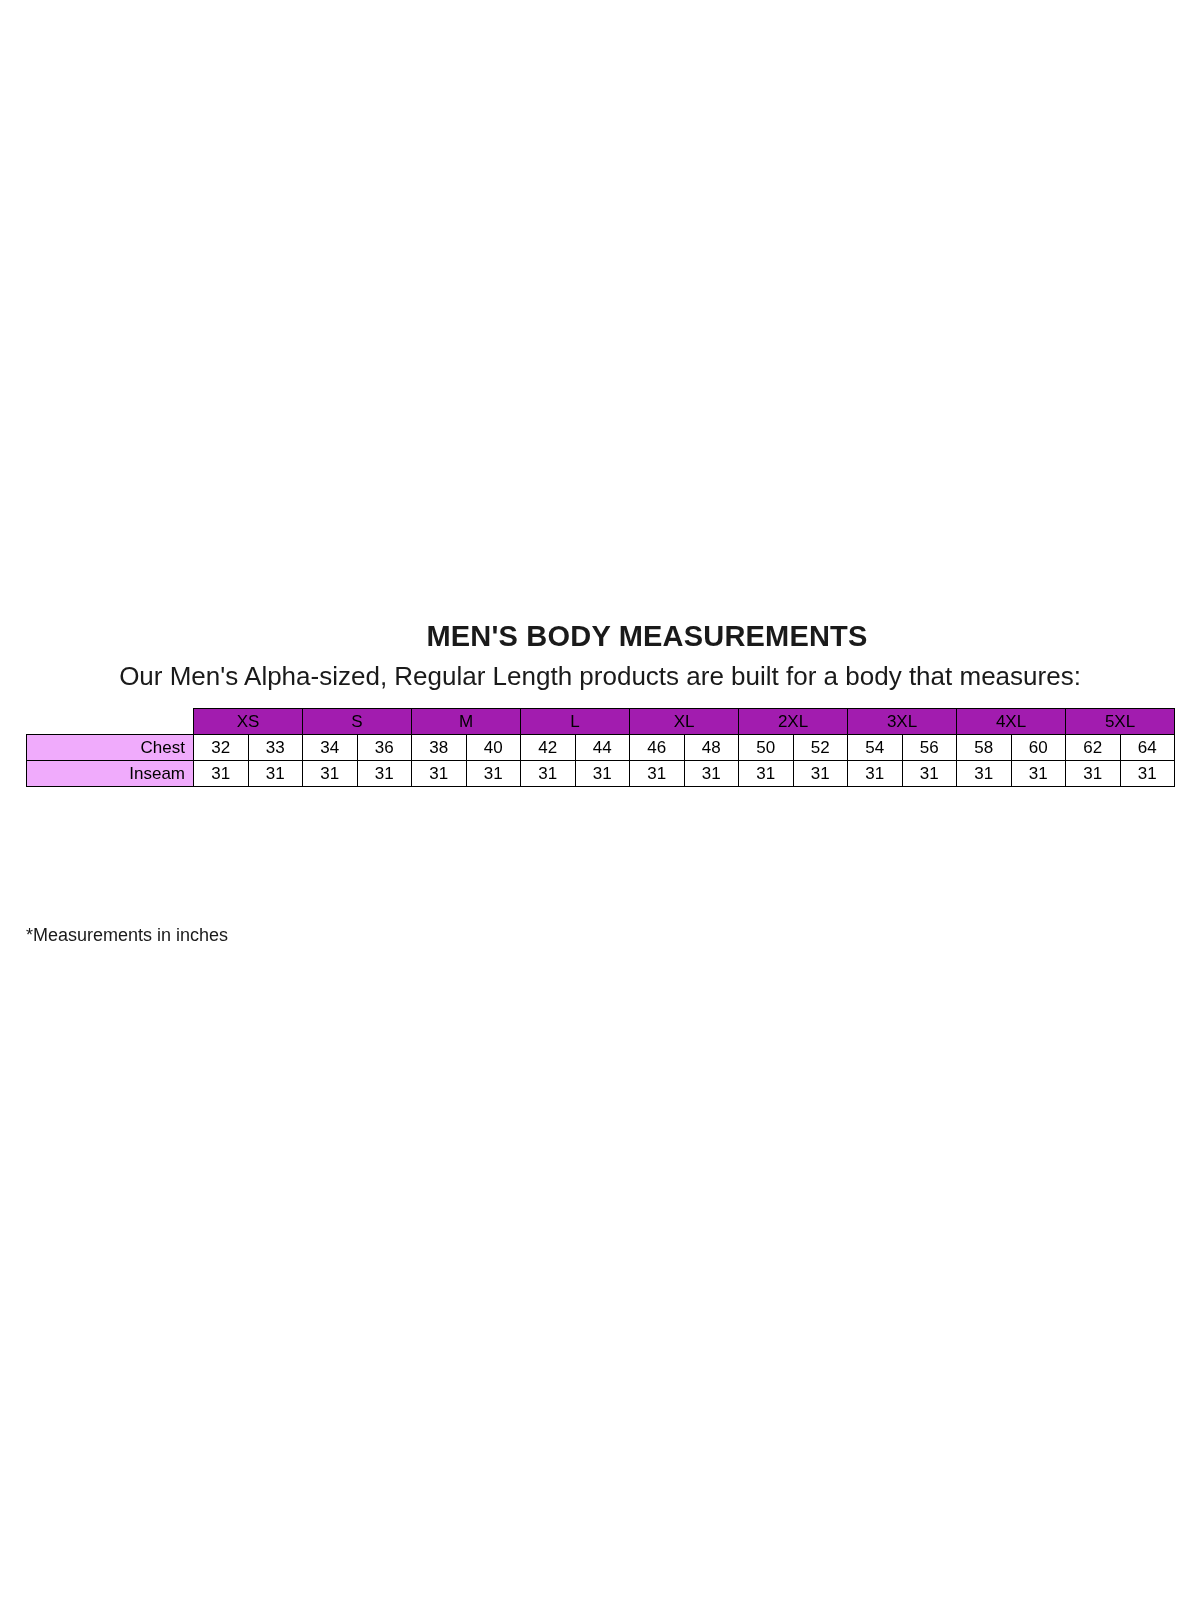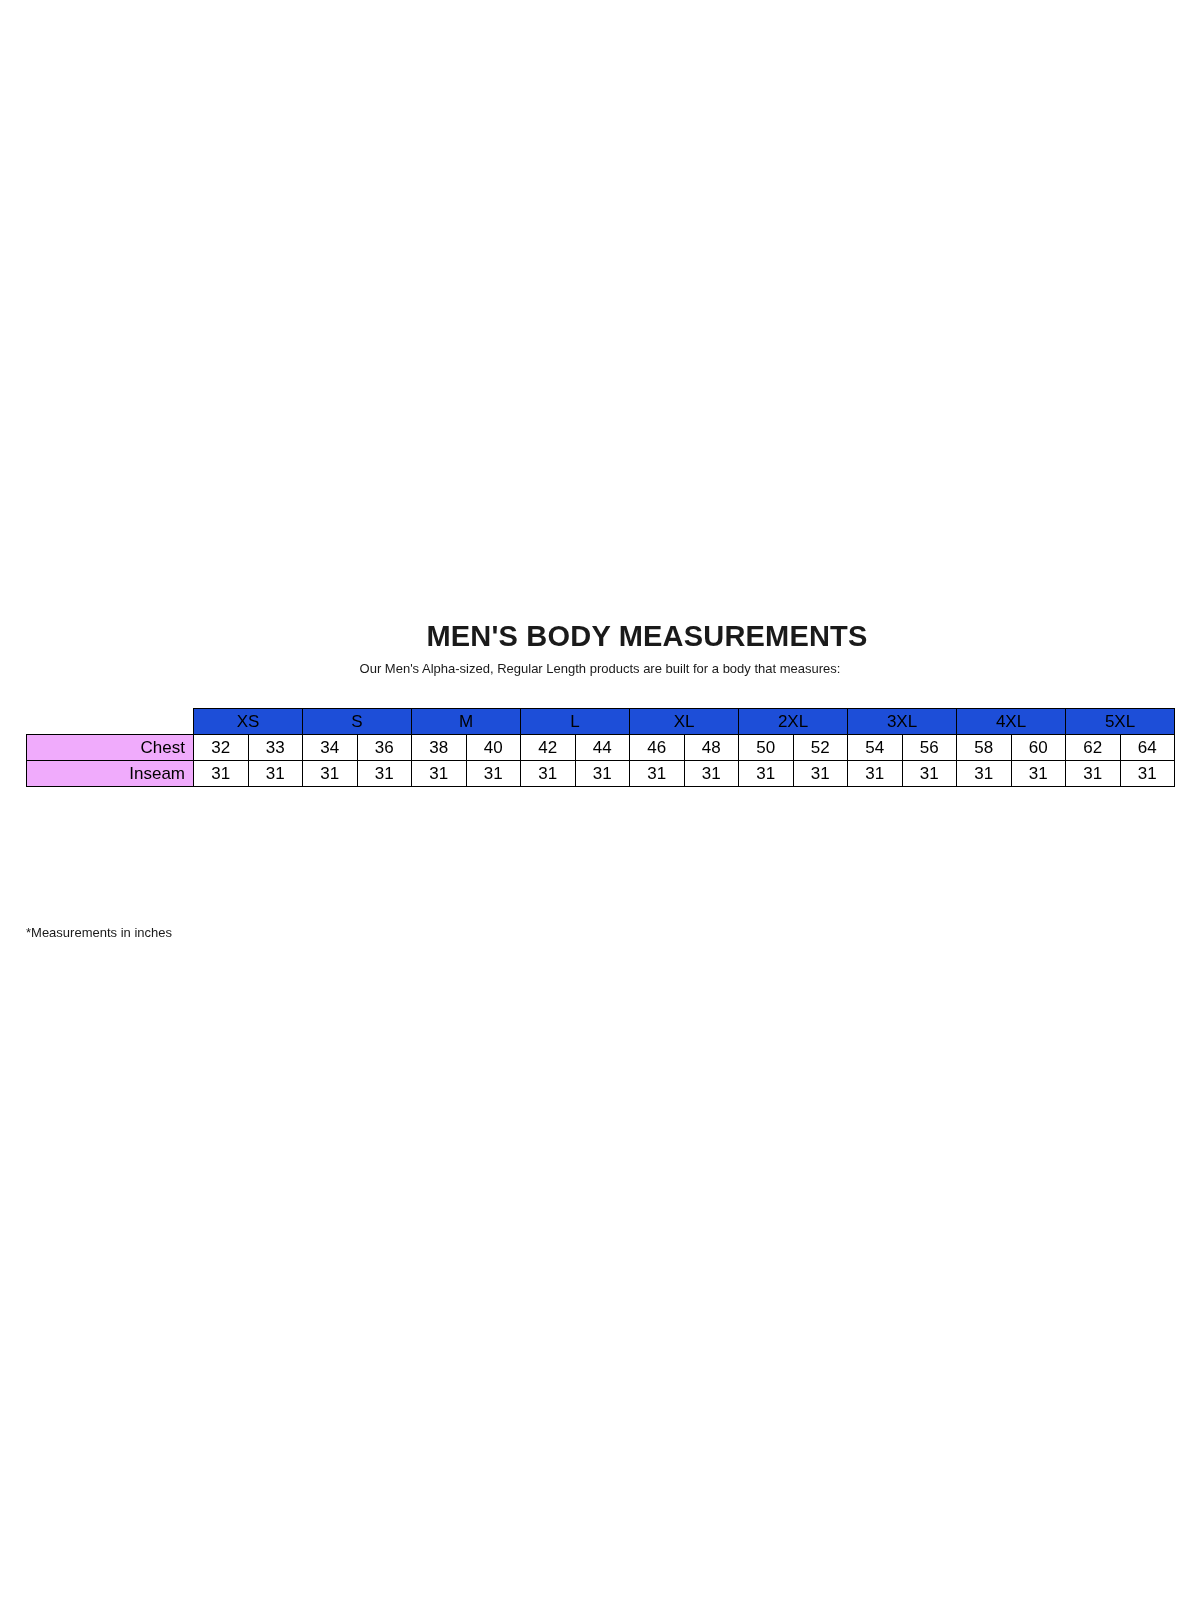--- a/index.html
+++ b/index.html
@@ -33,21 +33,21 @@
     letter-spacing: 0.2px;
     color: #1a1a1a;
     margin-left: 47px;
   }
   .subtitle {
     position: absolute;
     left: 0;
     top: 661px;
     width: 1200px;
     text-align: center;
-    font-size: 13px;
+    font-size: 26px;
     font-weight: normal;
     color: #1a1a1a;
   }
   .table-wrap {
     position: absolute;
     left: 26px;
     top: 708px;
     width: 1148px;
   }
   table.size-table {
@@ -73,37 +73,37 @@
     font-size: 17px;
   }
   .rowlabel {
     background: #f0abfc;
     text-align: right !important;
     padding-right: 8px !important;
     font-weight: normal;
     color: #000;
   }
   .hdr {
-    background: #1d4ed8;
+    background: #a21caf;
     font-weight: bold;
     font-size: 17px;
   }
   .numrow {
     background: #f0a11b;
     font-weight: bold;
     font-size: 17px;
   }
   .plain {
     background: #ffffff;
   }
   .note {
     position: absolute;
     left: 26px;
     top: 925px;
-    font-size: 13px;
+    font-size: 18px;
     color: #1a1a1a;
   }
   .spacer-cell {
     border: none !important;
     background: transparent;
   }
 </style>
 </head>
 <body>
 

